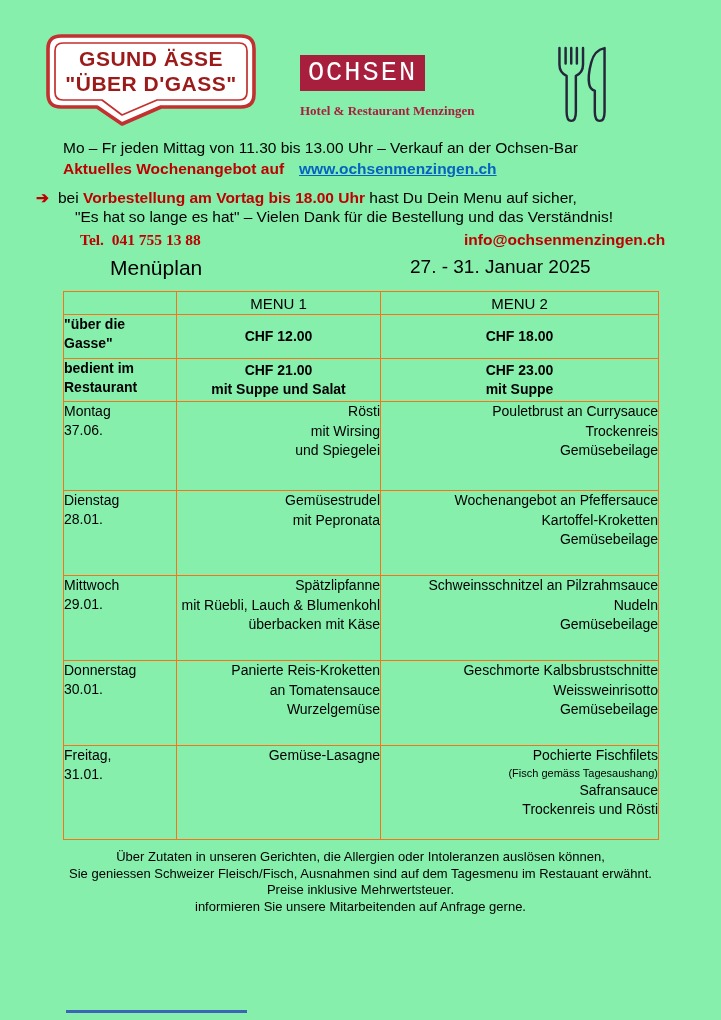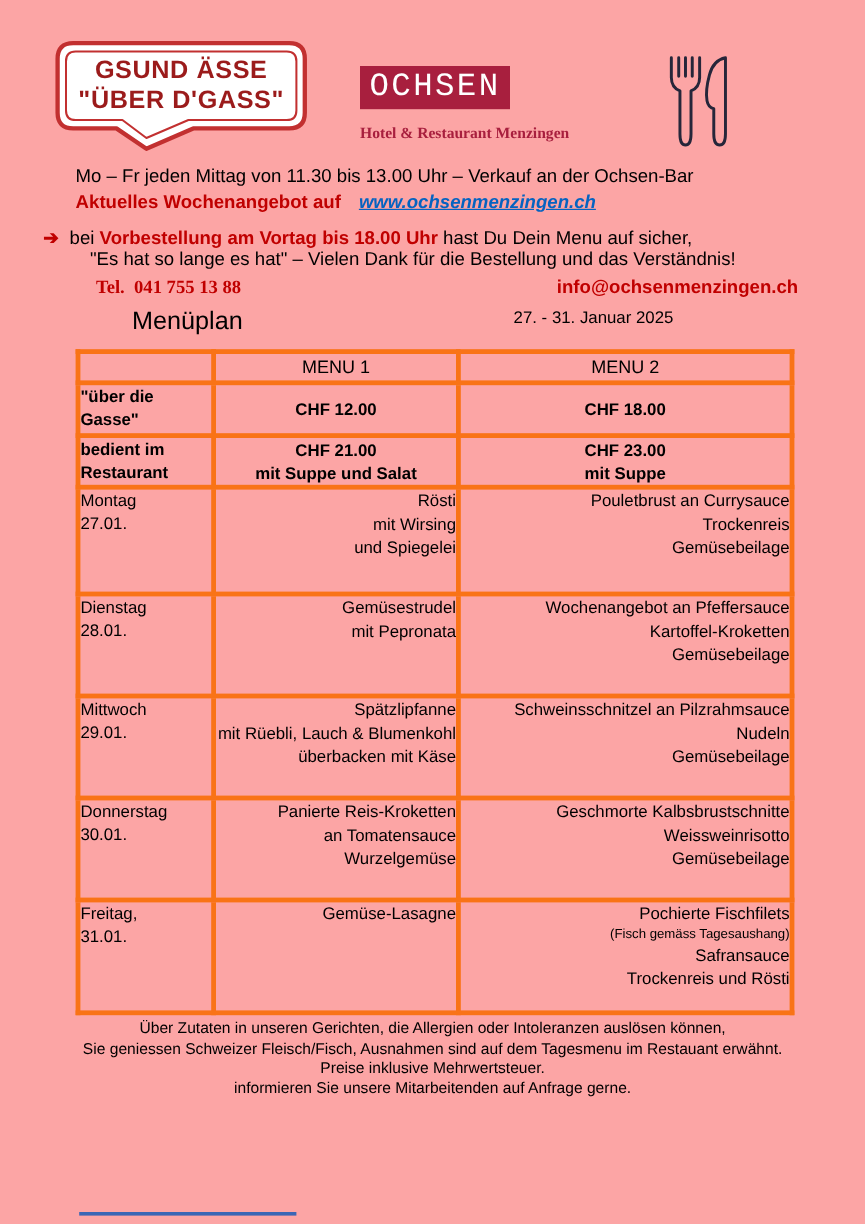--- a/index.html
+++ b/index.html
@@ -1,45 +1,45 @@
 <!DOCTYPE html>
 <html><head>
 <meta charset="utf-8">
 <style>
   html,body{margin:0;padding:0;background:#ffffff;}
-  .page{position:relative;width:721px;height:1020px;background:#fca5a5;overflow:hidden;
+  .page{position:relative;width:721px;height:1020px;background:#86efac;overflow:hidden;
         font-family:"Liberation Sans",sans-serif;color:#000;}
 
   
   .bubble{position:absolute;left:45px;top:33px;width:212px;height:94px;}
   .bubble svg{position:absolute;left:0;top:0;}
   .bubble-text{position:absolute;left:0;top:13px;width:212px;text-align:center;
                font-weight:bold;font-size:21px;line-height:25px;color:#9b1b1b;letter-spacing:.5px;}
   .brand{position:absolute;left:300px;top:55px;width:170px;}
   .brand-rect{width:125px;height:36px;background:#a81f3e;color:#fff;
               font-family:Liberation Mono, monospace;font-size:27px;letter-spacing:2px;
               display:flex;align-items:center;justify-content:center;}
   .brand-sub{margin-top:12px;font-family:"Liberation Serif",serif;font-weight:bold;
              font-size:13px;color:#a81f3e;white-space:nowrap;}
   .cutlery{position:absolute;left:553px;top:44px;}
 
   
   .tline{position:absolute;font-size:15.5px;white-space:nowrap;}
   .red{color:#c00000;}
   .bold{font-weight:bold;}
-  .link{color:#0563c1;font-weight:bold;text-decoration:underline;margin-left:15px;cursor:pointer;font-style:italic;}
+  .link{color:#0563c1;font-weight:bold;text-decoration:underline;margin-left:15px;cursor:pointer;}
   .arrow{color:#c00000;font-weight:bold;margin-right:9px;}
 
   
   .title{position:absolute;left:110px;top:256px;font-size:21px;}
-  .daterange{position:absolute;left:428px;top:256px;font-size:14px;}
+  .daterange{position:absolute;left:410px;top:256px;font-size:19px;}
 
   
   table.menu{position:absolute;left:63px;top:291px;width:595px;border-collapse:collapse;table-layout:fixed;}
-  table.menu th,table.menu td{border:4px solid #f97316;padding:0;overflow:hidden;}
+  table.menu th,table.menu td{border:1px solid #f97316;padding:0;overflow:hidden;}
   table.menu th{font-weight:normal;font-size:15px;height:22px;text-align:center;vertical-align:middle;}
   td.lbl{font-weight:bold;font-size:14px;vertical-align:top;padding:3px 2px 2px 4px;line-height:19px;}
   td.val{font-weight:bold;font-size:14px;text-align:center;vertical-align:middle;line-height:19px;}
   td.day{font-size:14px;vertical-align:top;padding:11px 2px 2px 5px;line-height:19px;}
   td.dish{font-size:14px;text-align:right;vertical-align:top;padding-top:12px;line-height:19.5px;margin-left:40px;}
   td.dish .small-line{font-size:11px;line-height:15px;}
 
   
   .footer{position:absolute;left:0;top:849px;width:721px;text-align:center;
           font-size:13px;line-height:16.5px;}
@@ -128,21 +128,21 @@
             <div>mit Suppe und Salat</div>
           </td>
           <td class="val">
             <div>CHF 23.00</div>
             <div>mit Suppe</div>
           </td>
         </tr>
         <tr style="height: 89px;">
           <td class="day">
             <div>Montag</div>
-            <div>27.01.</div>
+            <div>37.06.</div>
           </td>
           <td class="dish">
             <div>Rösti</div>
             <div>mit Wirsing</div>
             <div>und Spiegelei</div>
           </td>
           <td class="dish">
             <div>Pouletbrust an Currysauce</div>
             <div>Trockenreis</div>
             <div>Gemüsebeilage</div>

